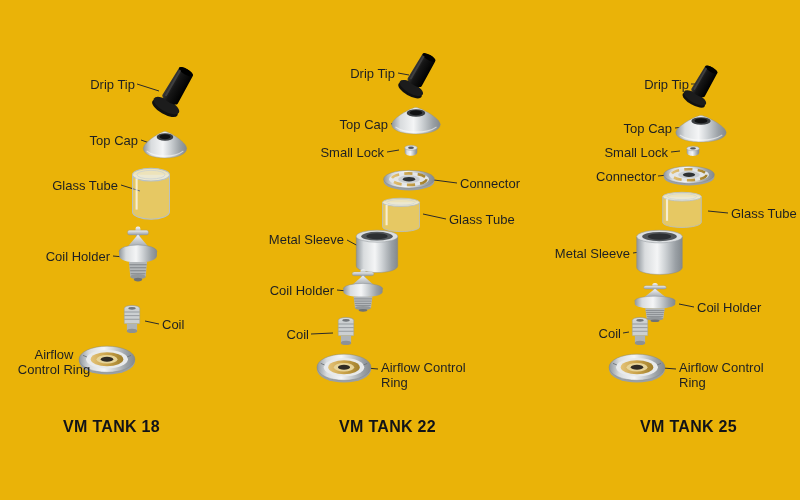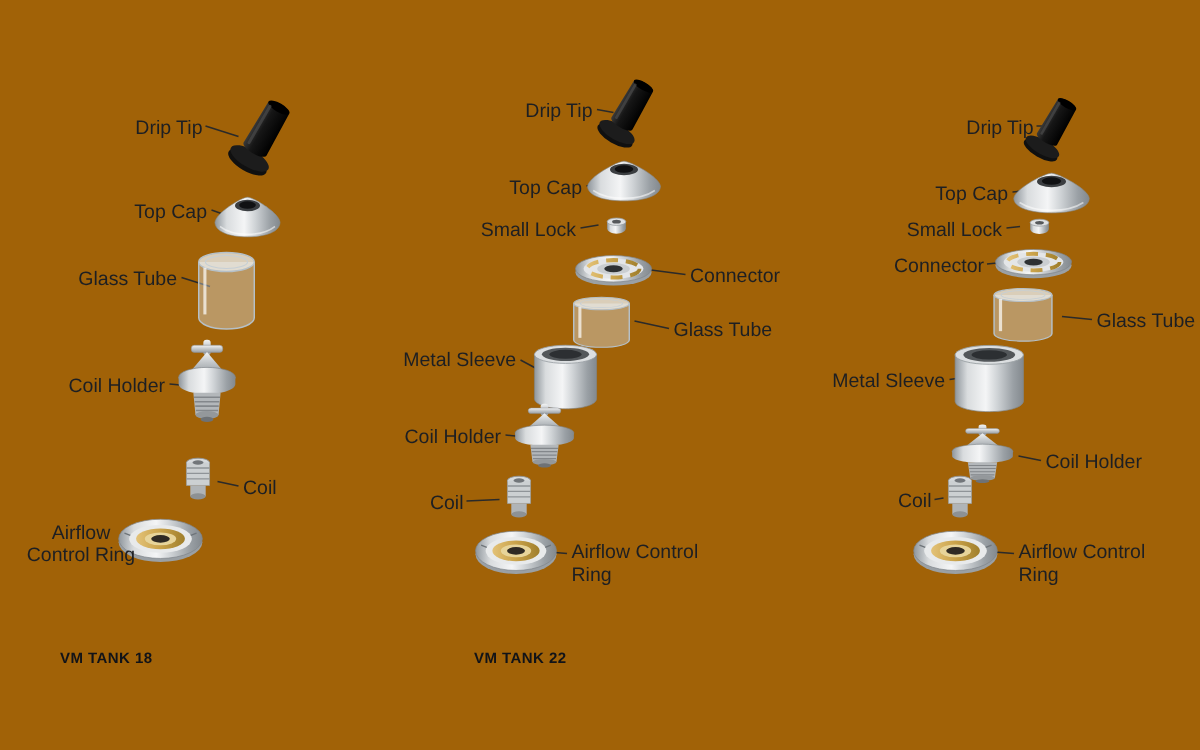--- a/index.html
+++ b/index.html
@@ -1,30 +1,29 @@
 <!DOCTYPE html>
 <html><head>
 <meta charset="utf-8">
 <style>
   html,body{margin:0;padding:0;background:#ffffff;}
   .canvas{
-    position:relative;width:800px;height:500px;background:#a16207;overflow:hidden;
+    position:relative;width:800px;height:500px;background:#eab308;overflow:hidden;
     font-family:"Liberation Sans", sans-serif;
   }
   .overlay{position:absolute;left:0;top:0;width:800px;height:500px;pointer-events:none;}
   .lbl{
     position:absolute;font-size:13px;line-height:15px;font-weight:500;color:#1d1f23;
     text-align:left;
   }
   .lbl.r{text-align:right;}
   .lbl.c{text-align:center;}
   .title{
-    position:absolute;font-size:10px;font-weight:700;color:#111318;text-align:left;
+    position:absolute;font-size:16px;font-weight:700;color:#111318;text-align:right;
     letter-spacing:.3px;
-    margin-top:16px;
   }
   .part{position:absolute;transform-origin:center;}
   .hidden-defs{position:absolute;width:0;height:0;overflow:hidden;}
 </style>
 </head>
 <body>
 
 <div class="canvas">
 
   <svg class="hidden-defs" aria-hidden="true">
@@ -257,14 +256,15 @@
 
   <div class="lbl r" style="left:634px;top:77px;width:55px">Drip Tip</div>
   <div class="lbl r" style="left:617px;top:121px;width:55px">Top Cap</div>
   <div class="lbl r" style="left:597px;top:145px;width:71px">Small Lock</div>
   <div class="lbl r" style="left:581px;top:169px;width:75px">Connector</div>
   <div class="lbl" style="left:731px;top:206px;width:75px">Glass Tube</div>
   <div class="lbl r" style="left:549px;top:246px;width:81px">Metal Sleeve</div>
   <div class="lbl" style="left:697px;top:300px;width:79px">Coil Holder</div>
   <div class="lbl r" style="left:589px;top:326px;width:32px">Coil</div>
   <div class="lbl" style="left:679px;top:360px;width:90px">Airflow Control Ring</div>
+  <div class="title" style="left:617px;top:418px;width:120px">VM TANK 25</div>
 
 </div>
 
 </body></html>

